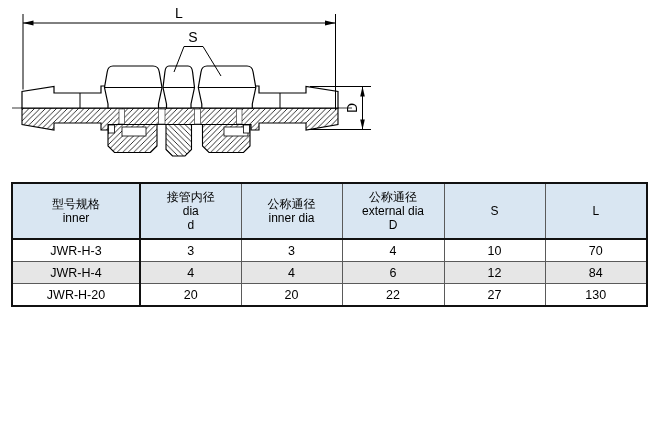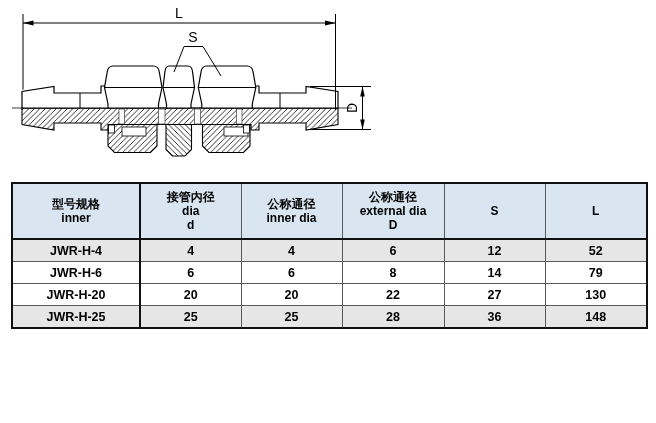--- a/index.html
+++ b/index.html
@@ -18,21 +18,21 @@
 
   table.spec{
     position:absolute;left:11px;top:182px;width:635px;
     border-collapse:collapse;table-layout:fixed;
     border:2px solid var(--strong-line);
     color:var(--ink);
   }
   table.spec th,table.spec td{
     border:1px solid var(--grid-line);
     text-align:center;vertical-align:middle;padding:0;
-    font-weight:bold;
+    font-weight:normal;
   }
   table.spec thead th{
     background:var(--header-bg);
     height:54px;font-size:12px;line-height:14px;
     border-bottom:2px solid var(--strong-line);
   }
   table.spec th:first-child,table.spec td:first-child{
     border-right:2px solid var(--strong-line);
   }
   table.spec tbody td{
@@ -160,47 +160,39 @@
         </th>
         <th>
           <span class="hline">S</span>
         </th>
         <th>
           <span class="hline">L</span>
         </th>
       </tr>
     </thead>
     <tbody>
+      <tr>
+        <td>JWR-H-3</td>
+        <td>3</td>
+        <td>3</td>
+        <td>4</td>
+        <td>10</td>
+        <td>70</td>
+      </tr>
       <tr class="alt">
         <td>JWR-H-4</td>
         <td>4</td>
         <td>4</td>
         <td>6</td>
         <td>12</td>
-        <td>52</td>
-      </tr>
-      <tr>
-        <td>JWR-H-6</td>
-        <td>6</td>
-        <td>6</td>
-        <td>8</td>
-        <td>14</td>
-        <td>79</td>
+        <td>84</td>
       </tr>
       <tr>
         <td>JWR-H-20</td>
         <td>20</td>
         <td>20</td>
         <td>22</td>
         <td>27</td>
         <td>130</td>
       </tr>
-      <tr class="alt">
-        <td>JWR-H-25</td>
-        <td>25</td>
-        <td>25</td>
-        <td>28</td>
-        <td>36</td>
-        <td>148</td>
-      </tr>
     </tbody>
   </table>
 </div>
 
 </body></html>

